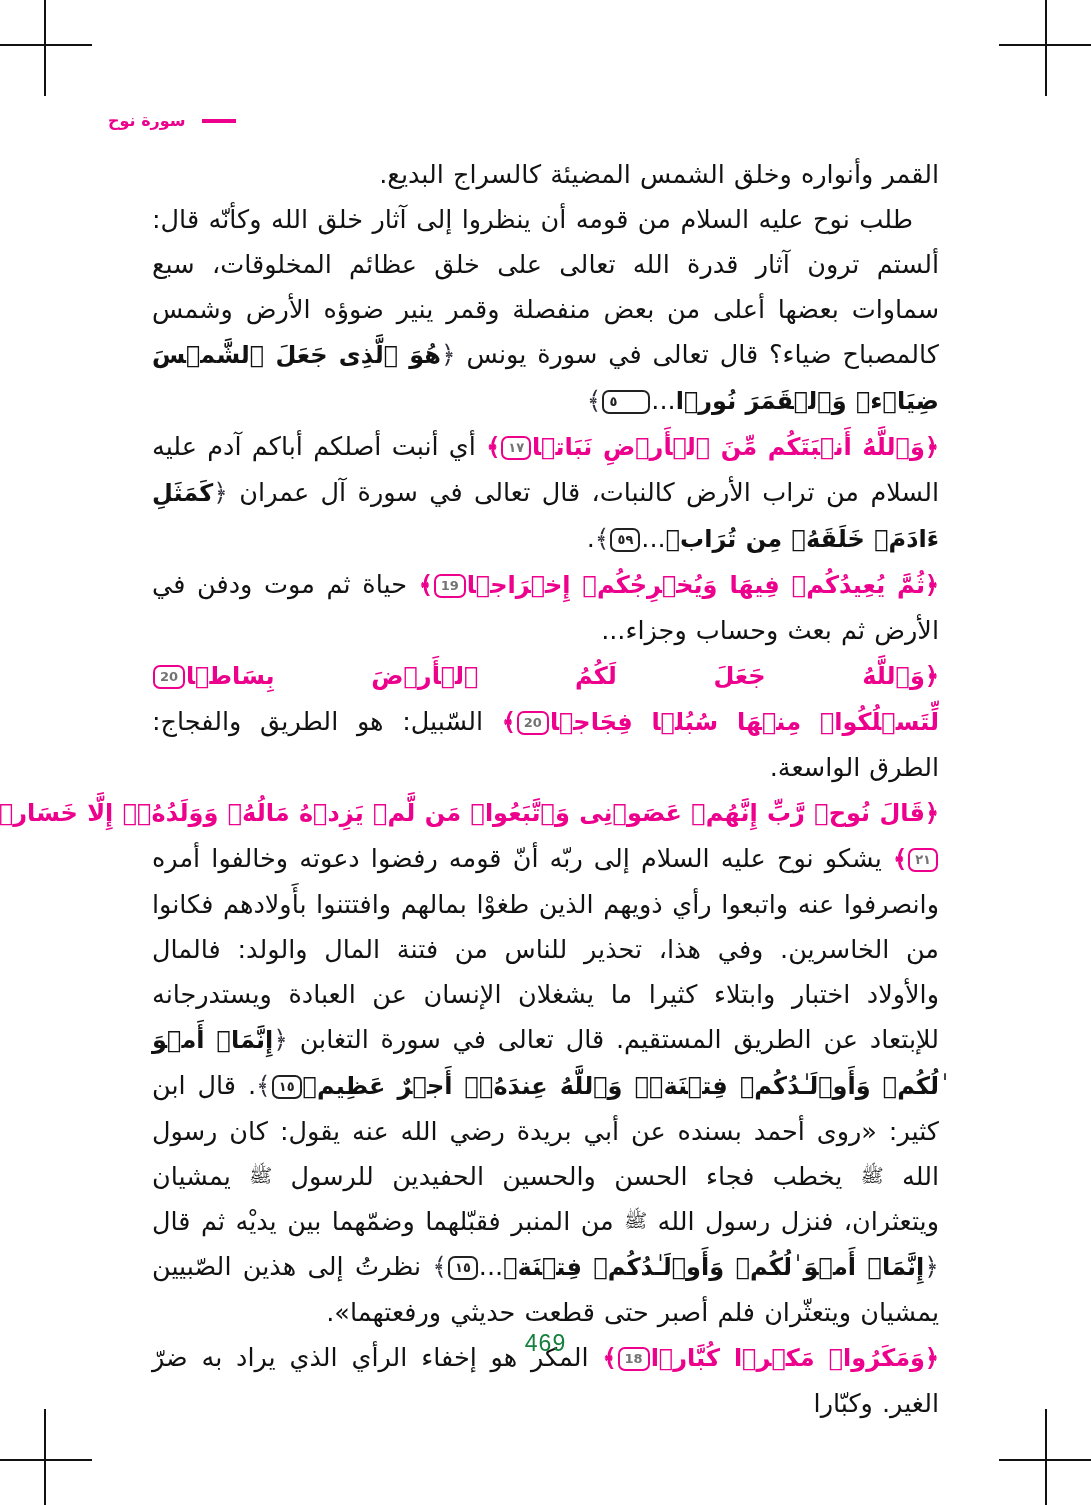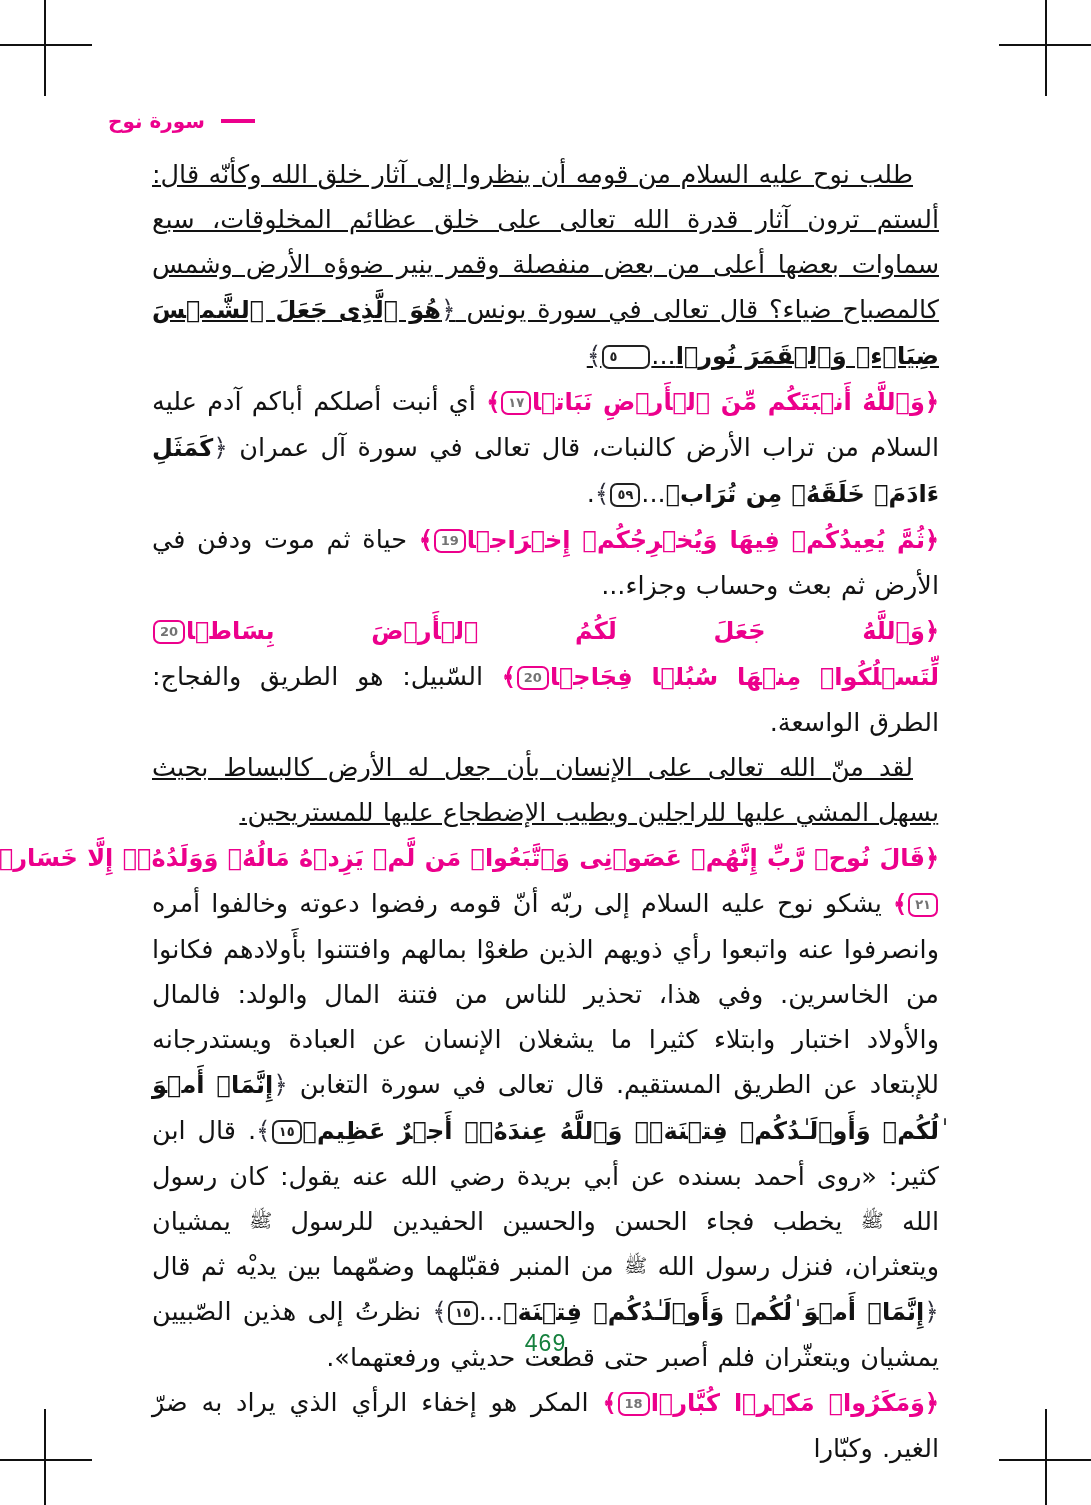--- a/index.html
+++ b/index.html
@@ -45,21 +45,21 @@
     left: 108px;
     display: flex;
     flex-direction: row-reverse;
     align-items: center;
     justify-content: flex-start;
     gap: 16px;
     height: 34px;
   }
   .runhead-title {
     color: #ec008c;
-    font-size: 20px;
+    font-size: 16px;
     font-weight: 700;
     letter-spacing: 0.5px;
     line-height: 1;
     white-space: nowrap;
   }
   .runhead-rule {
     width: 34px;
     height: 4px;
     background: #ec008c;
     display: block;
@@ -77,21 +77,21 @@
     font-size: 25.5px;
     line-height: 45px;
     direction: rtl;
     word-spacing: 1px;
   }
   .para {
     margin: 0 0 0 0;
     text-align: justify;
     text-align-last: right;
   }
-  .para.indent { text-indent: 26px; text-decoration: underline; }
+  .para.indent { text-indent: 26px; }
 
   
   .ayah {
     color: #ec008c;
     font-weight: 700;
     font-size: 24px;
     letter-spacing: -0.2px;
     white-space: nowrap;
     unicode-bidi: isolate;
   }
@@ -162,23 +162,23 @@
   <div class="crop h crop-bl-h"></div>
   <div class="crop v crop-br-v"></div>
   <div class="crop h crop-br-h"></div>
 
   <div class="runhead">
     <span class="runhead-title">سورة نوح</span>
     <span class="runhead-rule"></span>
   </div>
 
   <div class="textblock" id="textblock">
+      <p class="para"><span>القمر وأنواره وخلق الشمس المضيئة كالسراج البديع.</span></p>
       <p class="para indent"><span>طلب نوح عليه السلام من قومه أن ينظروا إلى آثار خلق الله وكأنّه قال: ألستم ترون آثار قدرة الله تعالى على خلق عظائم المخلوقات، سبع سماوات بعضها أعلى من بعض منفصلة وقمر ينير ضوؤه الأرض وشمس كالمصباح ضياء؟ قال تعالى في سورة يونس </span><span class="brk">﴿</span><span class="ayah-dark">هُوَ ٱلَّذِی جَعَلَ ٱلشَّمۡسَ ضِیَاۤءࣰ وَٱلۡقَمَرَ نُورࣰا</span><span>...</span><span class="ayah-num dark">٥</span><span class="brk">﴾</span></p>
       <p class="para"><span class="ayah">﴿</span><span class="ayah">وَٱللَّهُ أَنۢبَتَكُم مِّنَ ٱلۡأَرۡضِ نَبَاتࣰا</span><span class="ayah-num">١٧</span><span class="ayah">﴾</span><span> أي أنبت أصلكم أباكم آدم عليه السلام من تراب الأرض كالنبات، قال تعالى في سورة آل عمران </span><span class="brk">﴿</span><span class="ayah-dark">كَمَثَلِ ءَادَمَۖ خَلَقَهُۥ مِن تُرَابࣲ</span><span>...</span><span class="ayah-num dark">٥٩</span><span class="brk">﴾</span><span>.</span></p>
       <p class="para"><span class="ayah">﴿</span><span class="ayah">ثُمَّ یُعِیدُكُمۡ فِیهَا وَیُخۡرِجُكُمۡ إِخۡرَاجࣰا</span><span class="ayah-num">19</span><span class="ayah">﴾</span><span> حياة ثم موت ودفن في الأرض ثم بعث وحساب وجزاء...</span></p>
       <p class="para"><span class="ayah">﴿</span><span class="ayah">وَٱللَّهُ جَعَلَ لَكُمُ ٱلۡأَرۡضَ بِسَاطࣰا</span><span class="ayah-num">20</span><span class="ayah">لِّتَسۡلُكُوا۟ مِنۡهَا سُبُلࣰا فِجَاجࣰا</span><span class="ayah-num">20</span><span class="ayah">﴾</span><span> السّبيل: هو الطريق والفجاج: الطرق الواسعة.</span></p>
-      <p class="para indent"><span>لقد منّ الله تعالى على الإنسان بأن جعل له الأرض كالبساط بحيث يسهل المشي عليها للراجلين ويطيب الإضطجاع عليها للمستريحين.</span></p>
       <p class="para"><span class="ayah">﴿</span><span class="ayah">قَالَ نُوحࣱ رَّبِّ إِنَّهُمۡ عَصَوۡنِی وَٱتَّبَعُوا۟ مَن لَّمۡ یَزِدۡهُ مَالُهُۥ وَوَلَدُهُۥۤ إِلَّا خَسَارࣰا</span><span class="ayah-num">٢١</span><span class="ayah">﴾</span><span> يشكو نوح عليه السلام إلى ربّه أنّ قومه رفضوا دعوته وخالفوا أمره وانصرفوا عنه واتبعوا رأي ذويهم الذين طغوْا بمالهم وافتتنوا بأَولادهم فكانوا من الخاسرين. وفي هذا، تحذير للناس من فتنة المال والولد: فالمال والأولاد اختبار وابتلاء كثيرا ما يشغلان الإنسان عن العبادة ويستدرجانه للإبتعاد عن الطريق المستقيم. قال تعالى في سورة التغابن </span><span class="brk">﴿</span><span class="ayah-dark">إِنَّمَاۤ أَمۡوَ ٰ⁠لُكُمۡ وَأَوۡلَـٰدُكُمۡ فِتۡنَةࣱۚ وَٱللَّهُ عِندَهُۥۤ أَجۡرٌ عَظِیمࣱ</span><span class="ayah-num dark">١٥</span><span class="brk">﴾</span><span>. قال ابن كثير: «روى أحمد بسنده عن أبي بريدة رضي الله عنه يقول: كان رسول الله </span><span class="salla">ﷺ</span><span> يخطب فجاء الحسن والحسين الحفيدين للرسول </span><span class="salla">ﷺ</span><span> يمشيان ويتعثران، فنزل رسول الله </span><span class="salla">ﷺ</span><span> من المنبر فقبّلهما وضمّهما بين يديْه ثم قال </span><span class="brk">﴿</span><span class="ayah-dark">إِنَّمَاۤ أَمۡوَ ٰ⁠لُكُمۡ وَأَوۡلَـٰدُكُمۡ فِتۡنَةࣱ</span><span>...</span><span class="ayah-num dark">١٥</span><span class="brk">﴾</span><span> نظرتُ إلى هذين الصّبيين يمشيان ويتعثّران فلم أصبر حتى قطعت حديثي ورفعتهما».</span></p>
       <p class="para"><span class="ayah">﴿</span><span class="ayah">وَمَكَرُوا۟ مَكۡرࣰا كُبَّارࣰا</span><span class="ayah-num">18</span><span class="ayah">﴾</span><span> المكر هو إخفاء الرأي الذي يراد به ضرّ الغير. وكبّارا</span></p>
     </div>
 
   <div class="folio">469</div>
 </div>
 
 </body></html>

